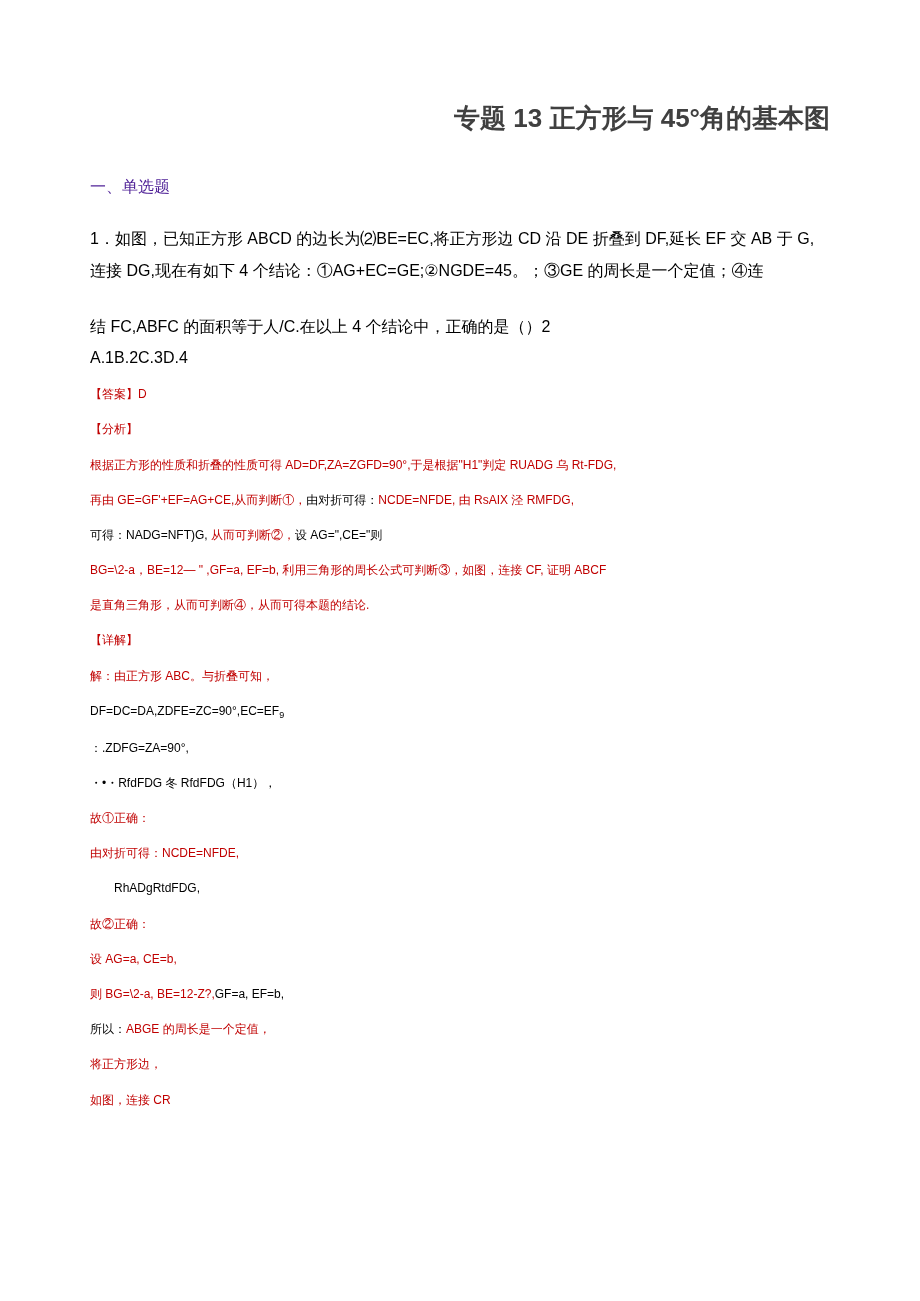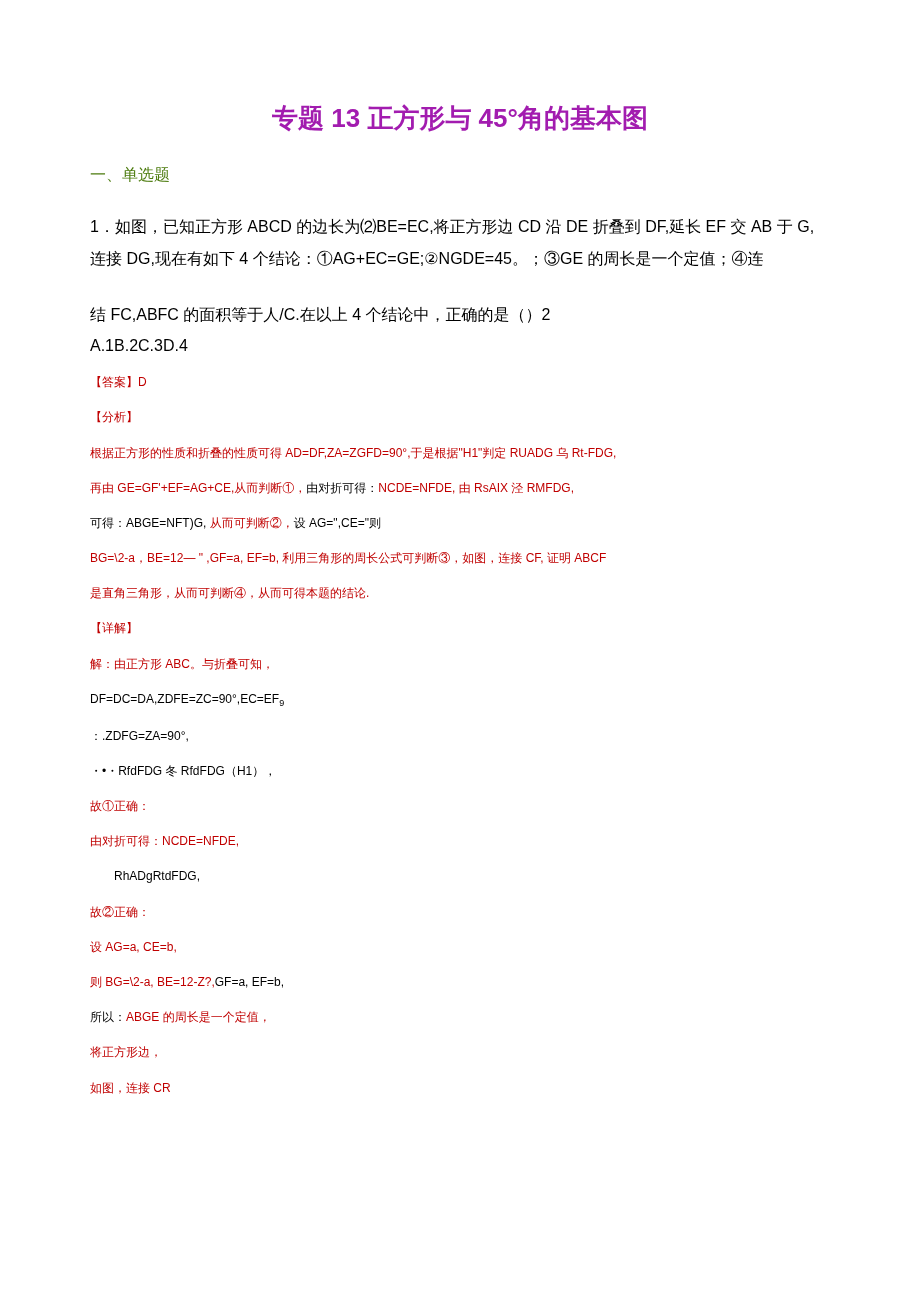--- a/index.html
+++ b/index.html
@@ -6,30 +6,30 @@
     body {
       width: 920px;
       margin: 0 auto;
       background: #fff;
       font-family: "SimSun", "宋体", serif;
       padding: 100px 90px 60px 90px;
       font-size: 16px;
       line-height: 1.4;
     }
     .title {
-      color: #a21caf;
+      color: #404040;
       font-family: "Microsoft YaHei", "微软雅黑", sans-serif;
       font-size: 26px;
-      text-align: center;
-      margin-bottom: 28px;
+      text-align: right;
+      margin-bottom: 40px;
     }
     .section-heading {
       font-family: "SimSun", "宋体", serif;
       font-size: 16px;
-      color: #4d7c0f;
+      color: #4c1d95;
       margin-bottom: 10px;
     }
     .q-body {
       color: #000;
       font-size: 16px;
       line-height: 2.0;
       margin-bottom: 4px;
       font-family: "Microsoft YaHei", "微软雅黑", sans-serif;
       margin-top: 24px;
     }
@@ -78,21 +78,21 @@
 
 <div class="sol-line">
   <span class="red">根据正方形的性质和折叠的性质可得 AD=DF,ZA=ZGFD=90°,于是根据"H1"判定 </span><span class="red italic">RUADG 乌 Rt-FDG,</span>
 </div>
 
 <div class="sol-line">
   <span class="red">再由 GE=GF'+EF=AG+CE,从而判断①，</span><span class="black">由对折可得：</span><span class="red italic">NCDE=NFDE,</span><span class="red italic"> 由 </span><span class="red italic">RsAIX 泾 RMFDG,</span>
 </div>
 
 <div class="sol-line">
-  <span class="black">可得：</span><span class="black">ABGE=NFT)G,</span><span class="red"> 从而可判断②，</span><span class="black">设 AG=",CE="则</span>
+  <span class="black">可得：</span><span class="black">NADG=NFT)G,</span><span class="red"> 从而可判断②，</span><span class="black">设 AG=",CE="则</span>
 </div>
 
 <div class="sol-line red italic">BG=\2-a，BE=12— " ,GF=a, EF=b, 利用三角形的周长公式可判断③，如图，连接 CF, 证明 ABCF</div>
 
 <div class="sol-line red">是直角三角形，从而可判断④，从而可得本题的结论.</div>
 
 <div class="sol-line red">【详解】</div>
 
 <div class="sol-line">
   <span class="red">解：由正方形 ABC。与折叠可知，</span>

